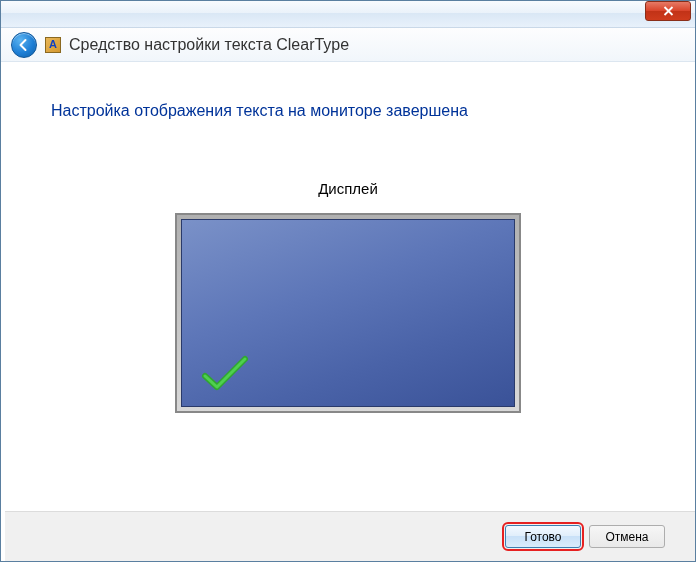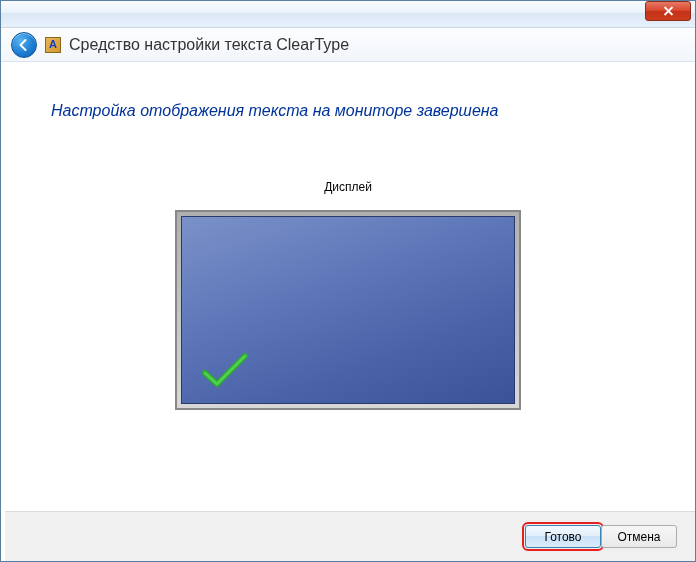--- a/index.html
+++ b/index.html
@@ -91,27 +91,26 @@
       color: #333;
     }
     .content {
       padding: 40px 50px 0 50px;
     }
     .heading {
       color: #003399;
       font-size: 16px;
       font-weight: normal;
       margin-bottom: 60px;
-      font-style: italic;
     }
     .display-section {
       text-align: center;
     }
     .display-label {
-      font-size: 12px;
+      font-size: 15px;
       color: #000;
       margin-bottom: 16px;
     }
     .monitor-frame {
       width: 346px;
       height: 200px;
       margin: 0 auto;
       border: 2px solid #888;
       background: linear-gradient(to bottom, #b0b0b0 0%, #d8d8d8 100%);
       padding: 4px;
@@ -135,21 +134,22 @@
       position: absolute;
       bottom: 0;
       left: 4px;
       right: 0;
       height: 50px;
       background: #f0f0f0;
       border-top: 1px solid #dcdcdc;
       display: flex;
       align-items: center;
       justify-content: flex-end;
-      padding-right: 18px;
+      padding-right: 30px;
+      gap: 8px;
     }
     .btn {
       min-width: 76px;
       height: 23px;
       font-size: 12px;
       font-family: inherit;
       background: linear-gradient(to bottom, #f6f6f6 0%, #e9e9e9 100%);
       border: 1px solid #adadad;
       border-radius: 3px;
       cursor: pointer;

